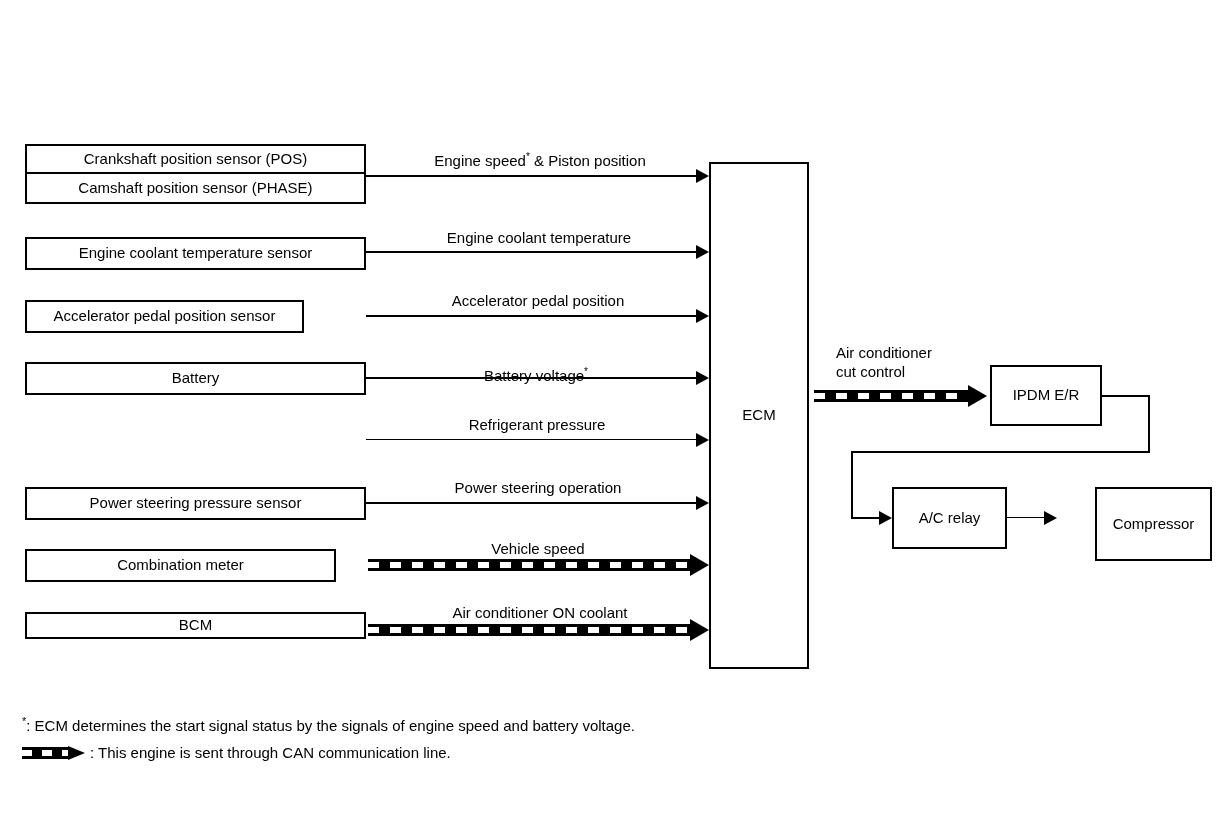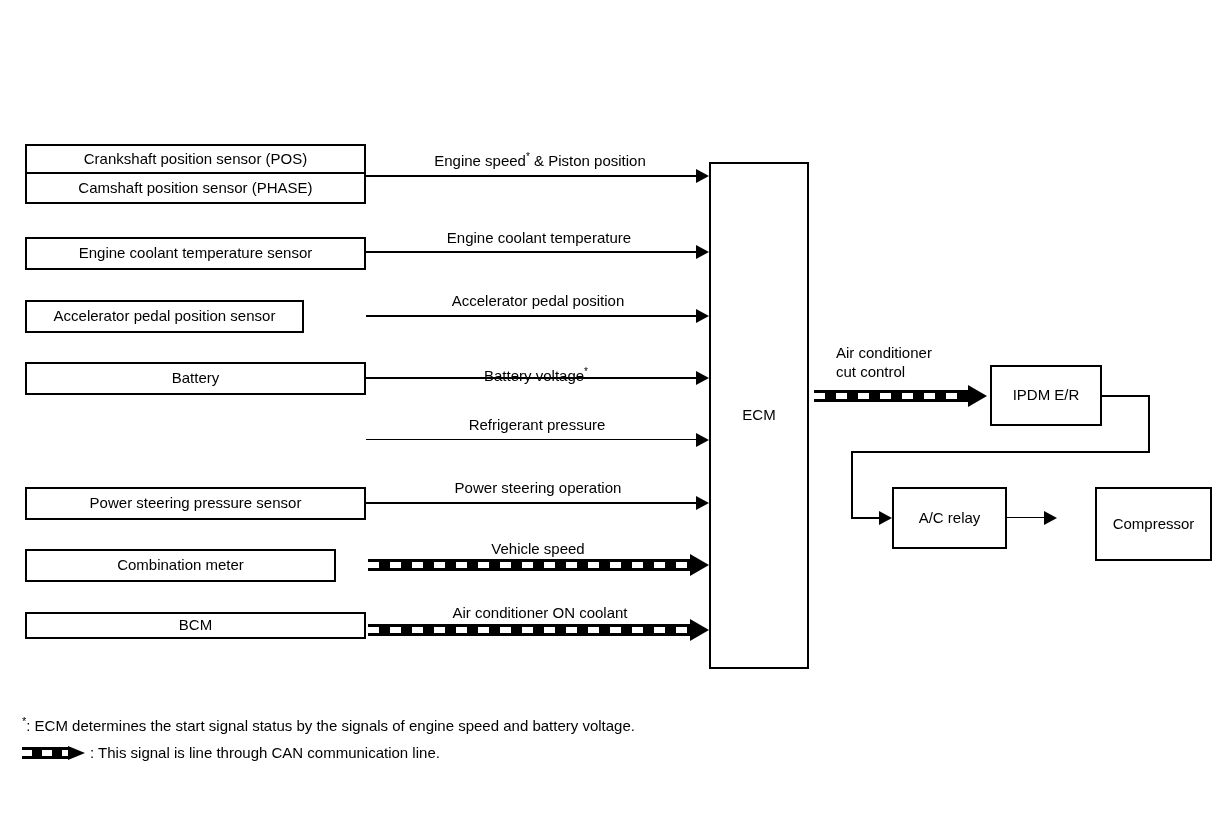--- a/index.html
+++ b/index.html
@@ -293,16 +293,16 @@
 
   <div class="footnote" style="left:22px; top:717px;">
     <span class="fn-star">*</span><span>: ECM determines the start signal status by the signals of engine speed and battery voltage.</span>
   </div>
 
   <div class="legend-row" style="left:22px; top:744px;">
     <span class="legend-glyph">
       <span class="bar"></span>
         <span class="head"></span>
     </span>
-    <span>: This signal is line through CAN communication line.</span>
+    <span>: This engine is sent through CAN communication line.</span>
   </div>
 
 </div>
 
 </body></html>

